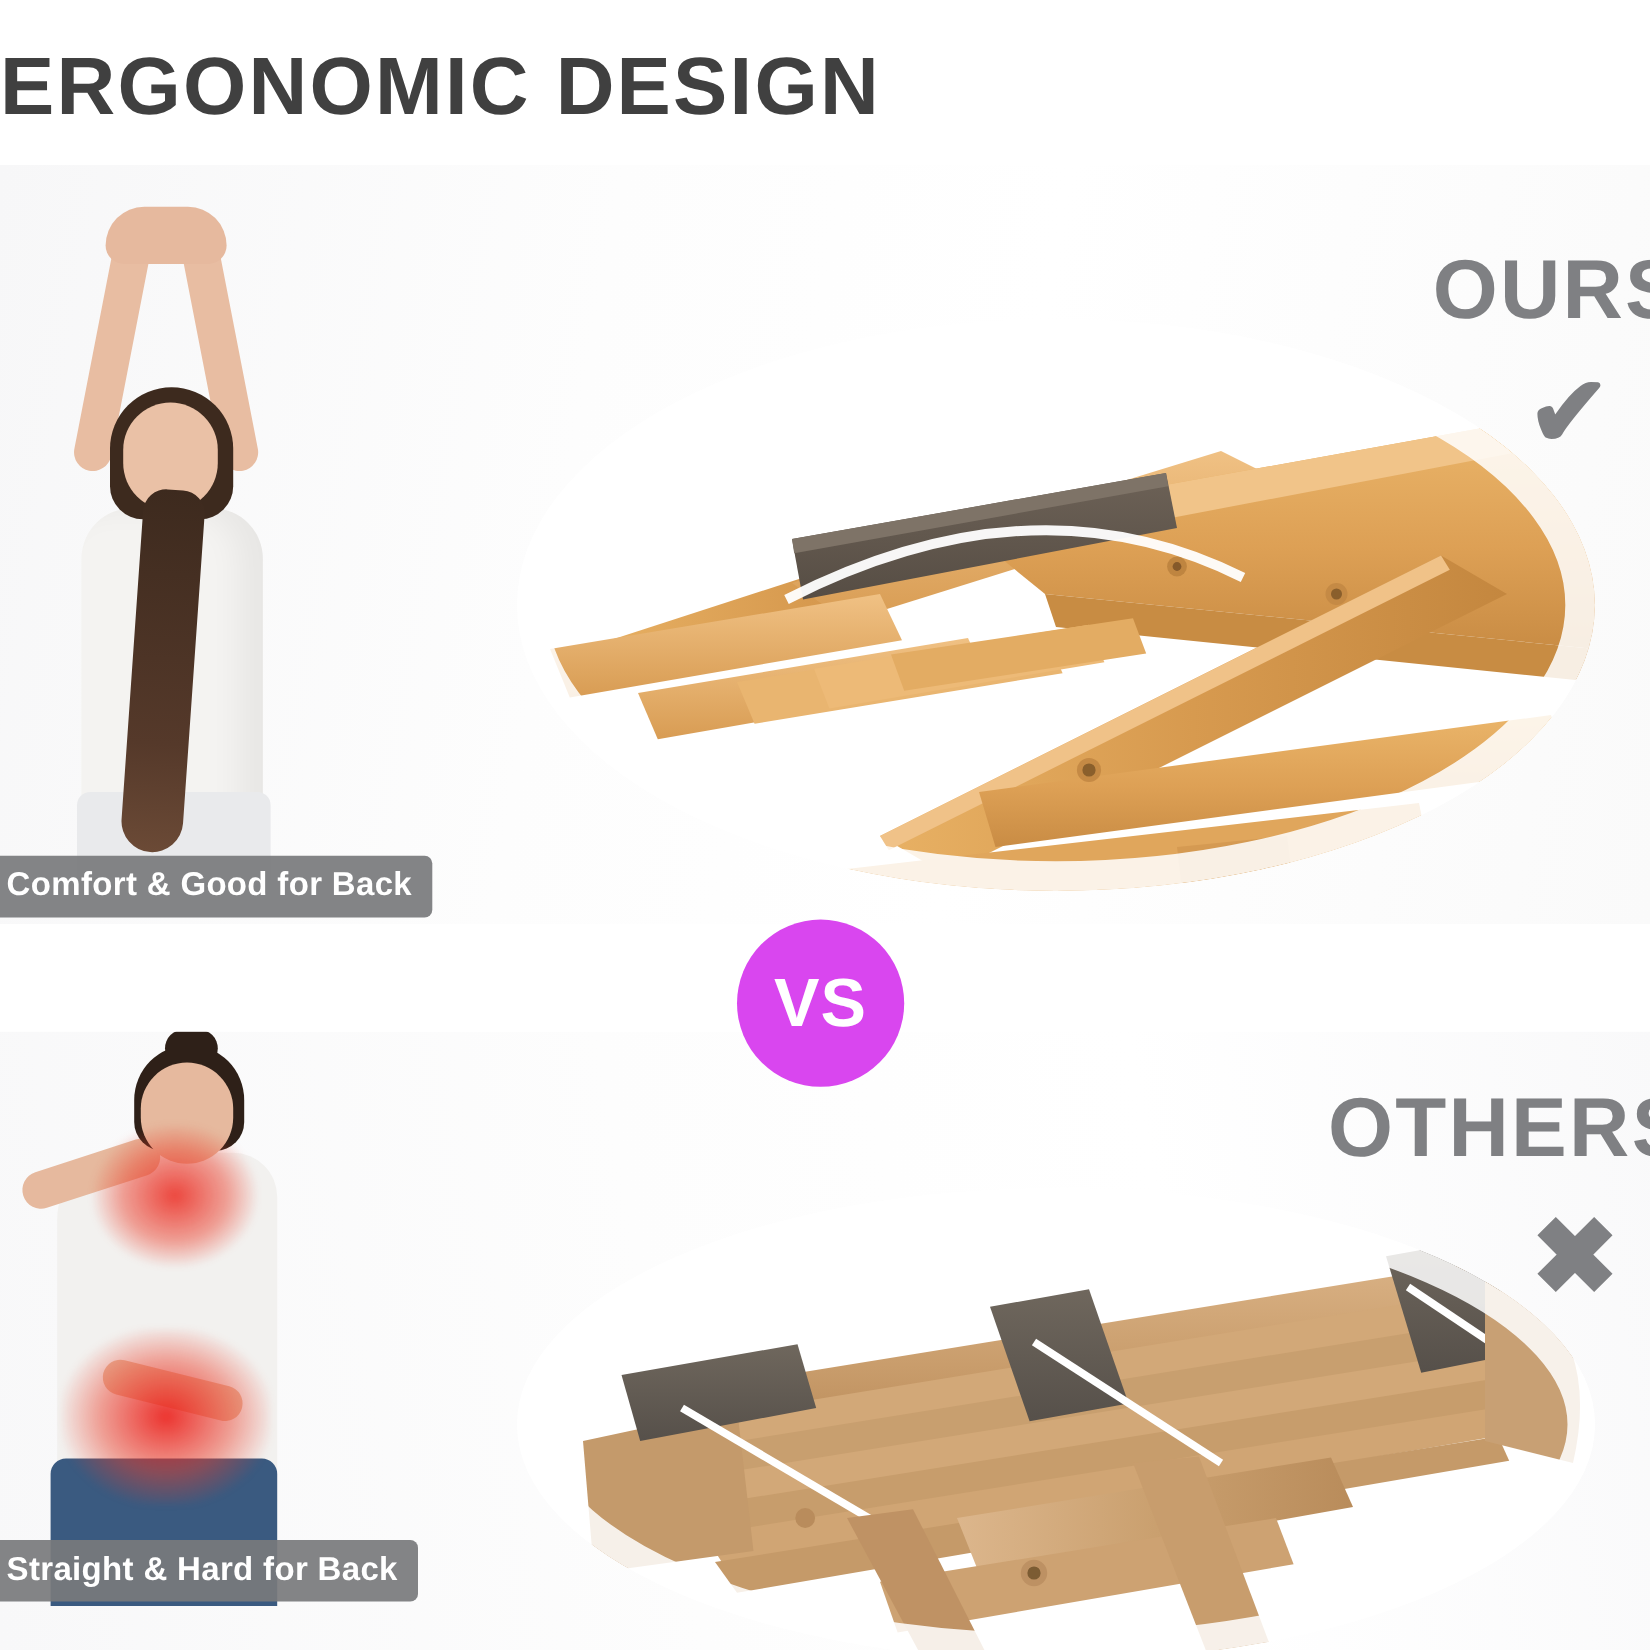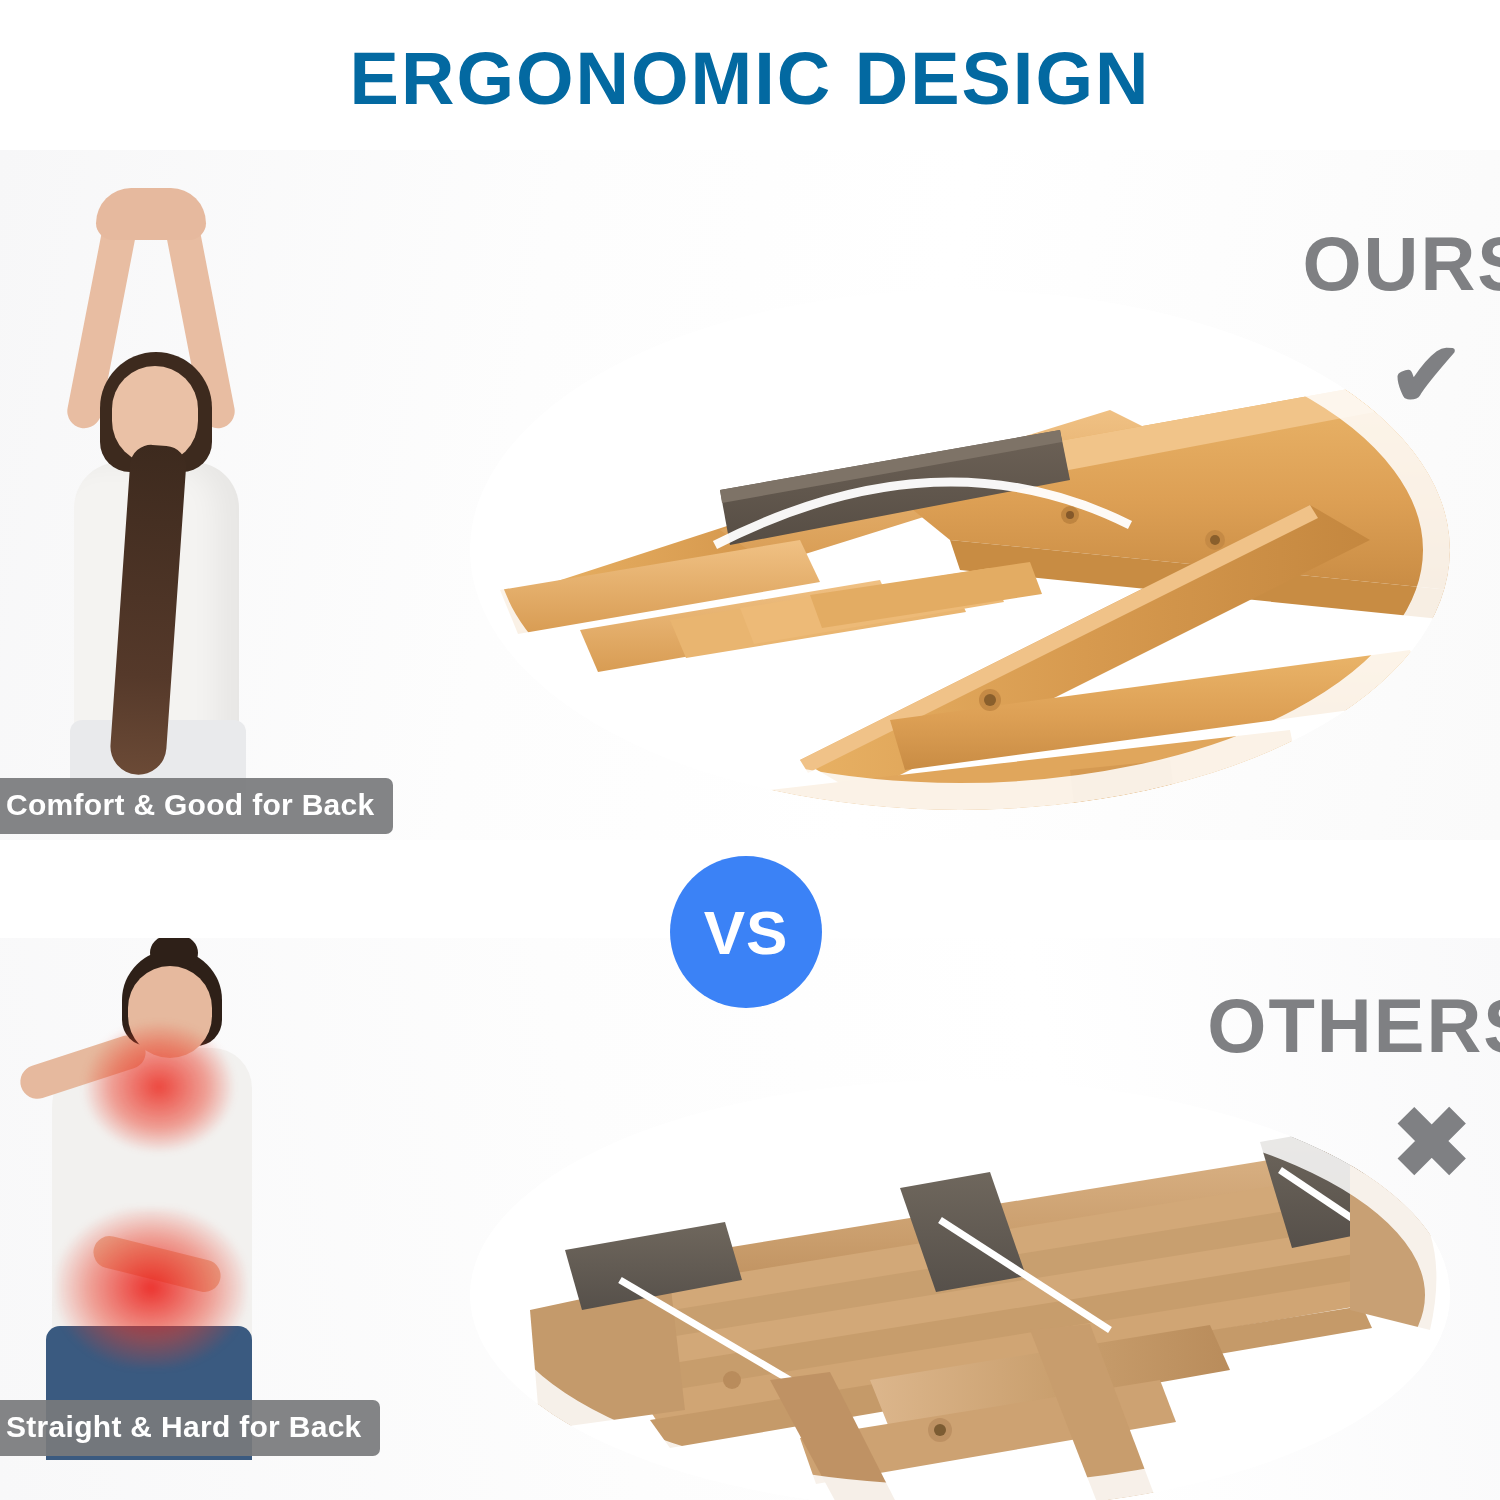--- a/index.html
+++ b/index.html
@@ -14,25 +14,25 @@
     overflow: hidden;
     font-family: "Liberation Sans", sans-serif;
   }
 
   
   .title {
     position: absolute;
     top: 36px;
     left: 0;
     width: 1500px;
-    text-align: center;
+    text-align: left;
     font-size: 74px;
     font-weight: bold;
     letter-spacing: 2px;
-    color: #0369a1;
+    color: #404040;
     font-family: "Liberation Sans", sans-serif;
     white-space: nowrap;
   }
 
   
   .panel {
     position: absolute;
     left: 0;
     width: 1500px;
     overflow: hidden;
@@ -184,25 +184,25 @@
     overflow: hidden;
     background: #ffffff;
   }
   .prod-top { left: 470px; top: 140px; width: 980px; height: 520px; }
   .prod-bottom { left: 470px; top: 180px; width: 980px; height: 430px; }
 
   
   .vs-badge {
     position: absolute;
     left: 670px;
-    top: 856px;
+    top: 836px;
     width: 152px;
     height: 152px;
     border-radius: 50%;
-    background: #3b82f6;
+    background: #d946ef;
     color: #ffffff;
     font-size: 62px;
     font-weight: bold;
     font-family: "Liberation Sans", sans-serif;
     display: flex;
     align-items: center;
     justify-content: center;
     letter-spacing: 1px;
     z-index: 30;
   }

